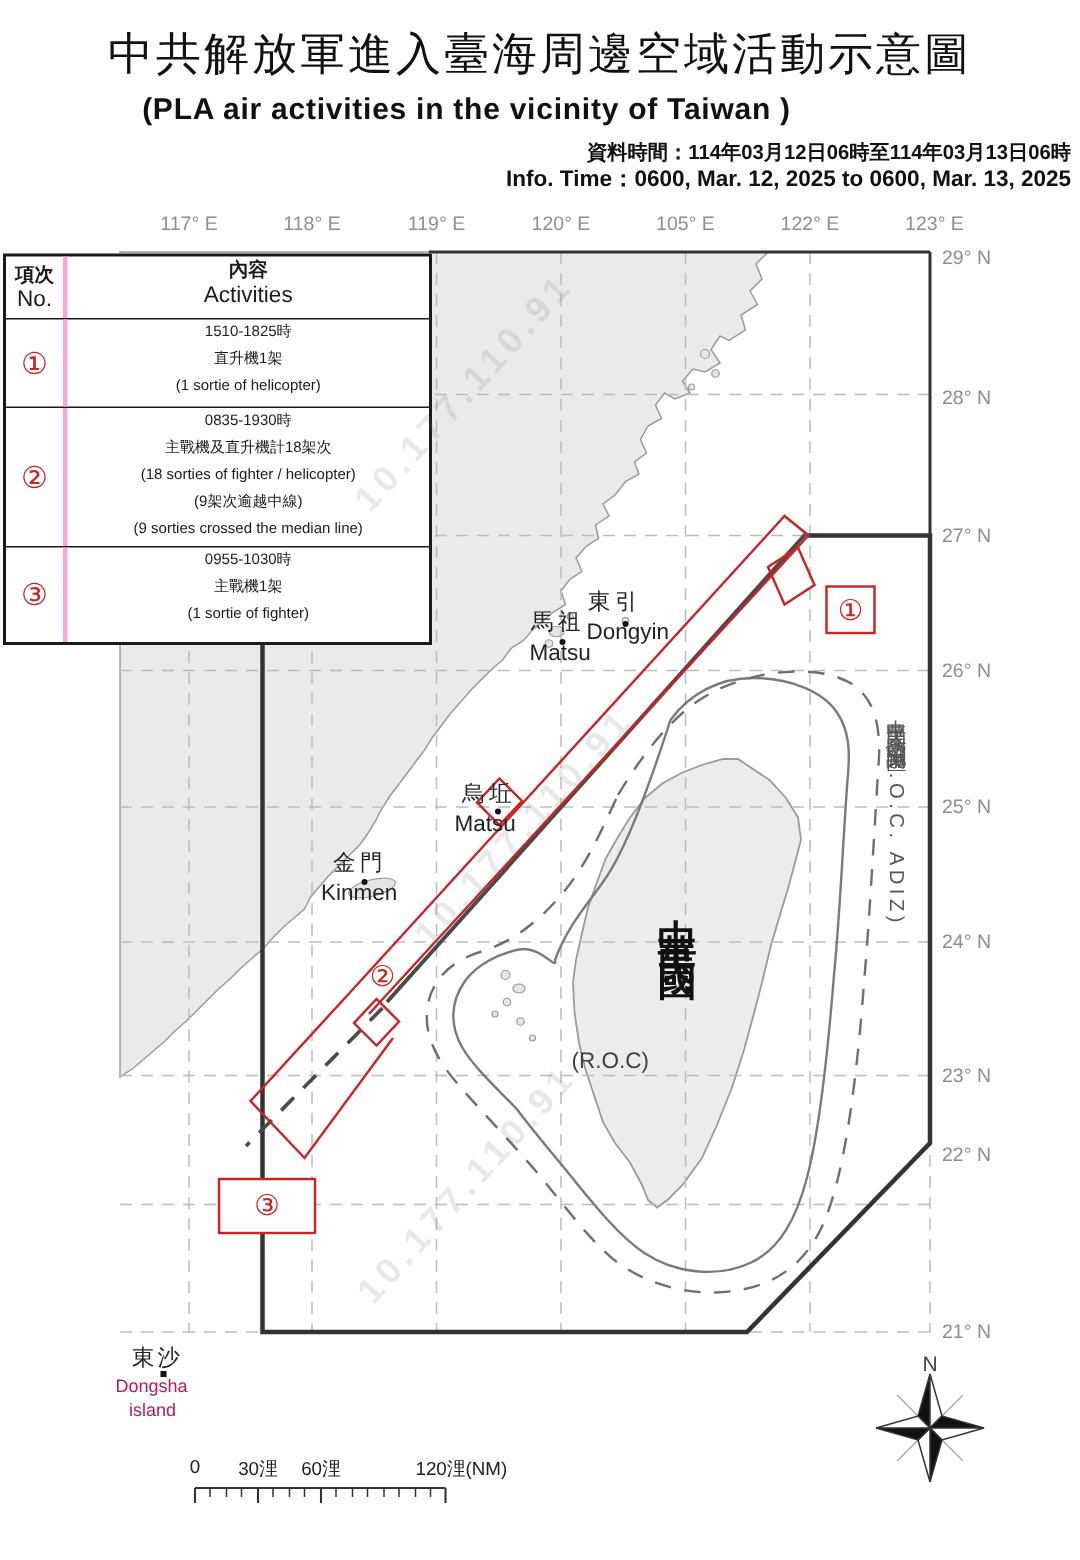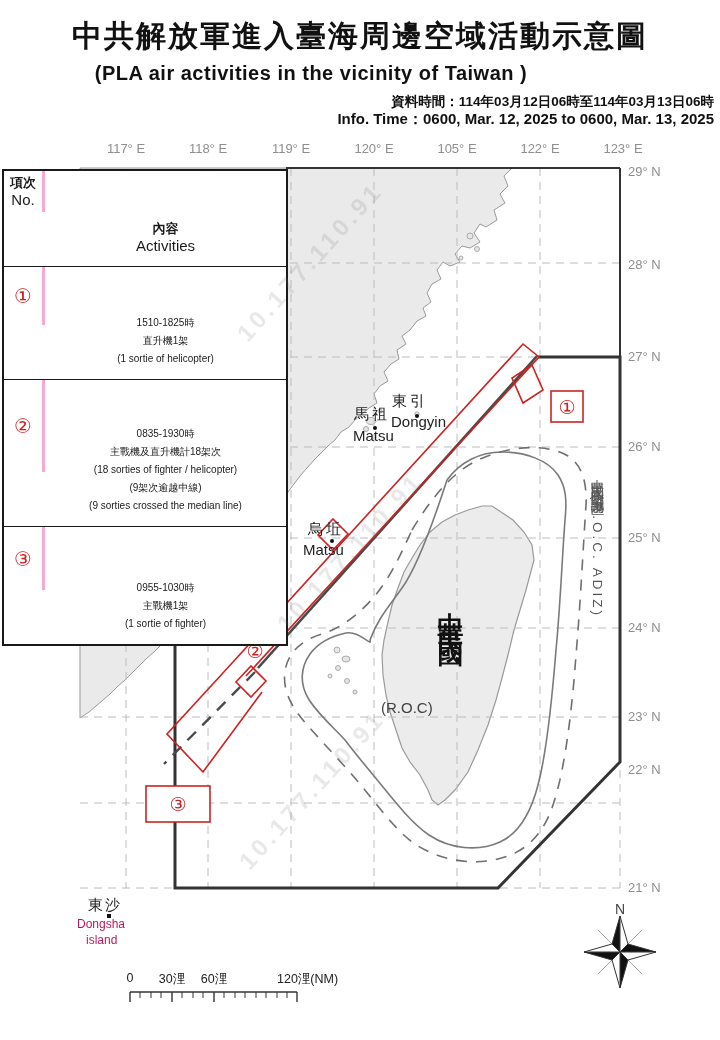--- a/index.html
+++ b/index.html
@@ -6,21 +6,21 @@
   body{
     width:720px;height:1040px;position:relative;background:#ffffff;
     font-family:"Liberation Sans","DejaVu Sans",sans-serif;color:#1a1a1a;
     overflow:hidden;
   }
   .abs{position:absolute;}
   
   .title-zh{
     left:0;top:16px;width:720px;text-align:center;
     font-family:"DejaVu Serif","Liberation Serif",serif;
-    font-size:30px;font-weight:bold;letter-spacing:2px;color:#111;
+    font-size:30px;font-weight:normal;letter-spacing:2px;color:#111;
   }
   .title-en{
     left:0;top:62px;width:622px;text-align:center;
     font-size:20px;font-weight:bold;color:#111;letter-spacing:0.5px;
   }
   .info-zh{right:6px;top:93px;font-size:13.5px;font-weight:bold;color:#111;}
   .info-en{right:6px;top:110px;font-size:15px;font-weight:bold;color:#111;}
   
   .lon-label{top:141px;transform:translateX(-50%);font-size:13px;color:#8e8e8e;white-space:nowrap;}
   .lat-label{left:628px;font-size:13px;color:#8e8e8e;white-space:nowrap;}
@@ -29,22 +29,22 @@
     left:2px;top:169px;width:286px;background:#ffffff;
     border:2px solid #1a1a1a;box-sizing:border-box;z-index:6;
   }
   .t-row{display:flex;border-top:1px solid #1a1a1a;}
   .t-row:first-child{border-top:none;}
   .t-cell-no{
     width:38px;flex:0 0 38px;border-right:3px solid #f9a8d4;
     display:flex;flex-direction:column;align-items:center;justify-content:center;
   }
   .t-cell-act{
-    flex:1;display:flex;flex-direction:column;align-items:center;justify-content:flex-end;
-    text-align:center;padding:11px 0;margin-top:32px;
+    flex:1;display:flex;flex-direction:column;align-items:center;justify-content:flex-start;
+    text-align:center;padding:0 0;
   }
   .t-head .zh{font-size:13px;font-weight:bold;line-height:17px;}
   .t-head .en{font-size:15px;line-height:18px;}
   .t-line{font-size:10px;line-height:18px;white-space:nowrap;}
   .t-num{font-size:20px;color:#cc2222;}
   .h-no{height:41px;}
   .h-r1{height:58px;}
   .h-r2{height:92px;}
   .h-r3{height:63px;}
   

